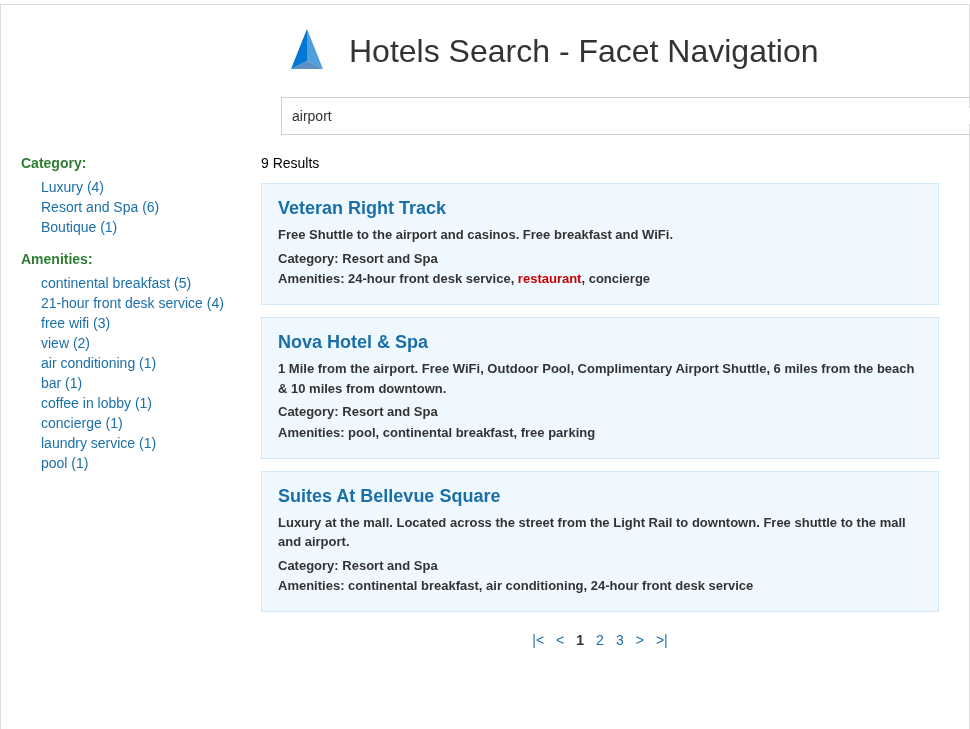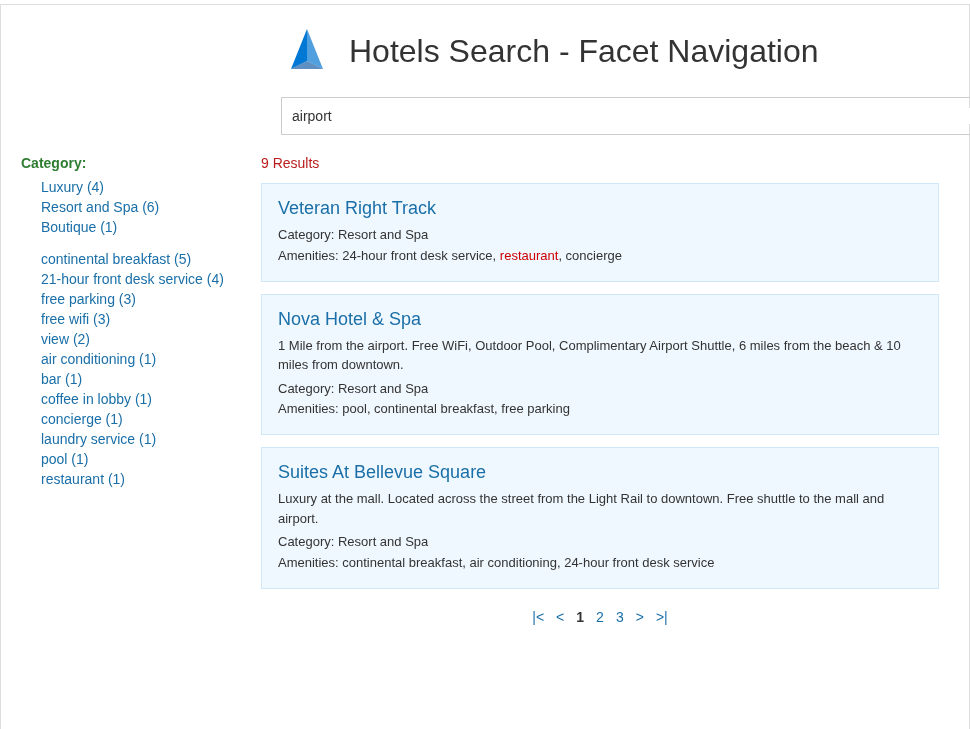--- a/index.html
+++ b/index.html
@@ -86,28 +86,29 @@
       margin-bottom: 4px;
       padding-left: 20px;
     }
     .sidebar-section { margin-bottom: 16px; }
     
     .results-area {
       flex: 1;
     }
     .results-count {
       font-size: 14px;
-      color: #b91c1c;
+      color: #000000;
       margin-bottom: 12px;
     }
     .result-item {
       background: #f0f8ff;
       border: 1px solid #d0e8f5;
       margin-bottom: 12px;
       padding: 14px 16px;
+      font-weight: bold;
     }
     .result-title {
       font-size: 18px;
       color: #1a6fa8;
       text-decoration: none;
       display: block;
       margin-bottom: 6px;
     }
     .result-desc {
       font-size: 13px;
@@ -164,40 +165,40 @@
   <div class="main-layout">
 
     <div class="sidebar">
       <div class="sidebar-section">
         <div class="sidebar-section-title">Category:</div>
         <a class="facet-link" href="#">Luxury (4)</a>
         <a class="facet-link" href="#">Resort and Spa (6)</a>
         <a class="facet-link" href="#">Boutique (1)</a>
       </div>
       <div class="sidebar-section">
+        <div class="sidebar-section-title">Amenities:</div>
         <a class="facet-link" href="#">continental breakfast (5)</a>
         <a class="facet-link" href="#">21-hour front desk service (4)</a>
-        <a class="facet-link" href="#">free parking (3)</a>
         <a class="facet-link" href="#">free wifi (3)</a>
         <a class="facet-link" href="#">view (2)</a>
         <a class="facet-link" href="#">air conditioning (1)</a>
         <a class="facet-link" href="#">bar (1)</a>
         <a class="facet-link" href="#">coffee in lobby (1)</a>
         <a class="facet-link" href="#">concierge (1)</a>
         <a class="facet-link" href="#">laundry service (1)</a>
         <a class="facet-link" href="#">pool (1)</a>
-        <a class="facet-link" href="#">restaurant (1)</a>
       </div>
     </div>
 
     <div class="results-area">
       <div class="results-count">9 Results</div>
 
       <div class="result-item">
         <a class="result-title" href="#">Veteran Right Track</a>
+        <div class="result-desc">Free Shuttle to the airport and casinos.  Free breakfast and WiFi.</div>
         <div class="result-meta">Category: Resort and Spa</div>
         <div class="result-meta">Amenities: 24-hour front desk service, <span class="highlight">restaurant</span>, concierge</div>
       </div>
 
       <div class="result-item">
         <a class="result-title" href="#">Nova Hotel &amp; Spa</a>
         <div class="result-desc">1 Mile from the airport.  Free WiFi, Outdoor Pool, Complimentary Airport Shuttle, 6 miles from the beach &amp; 10 miles from downtown.</div>
         <div class="result-meta">Category: Resort and Spa</div>
         <div class="result-meta">Amenities: pool, continental breakfast, free parking</div>
       </div>

